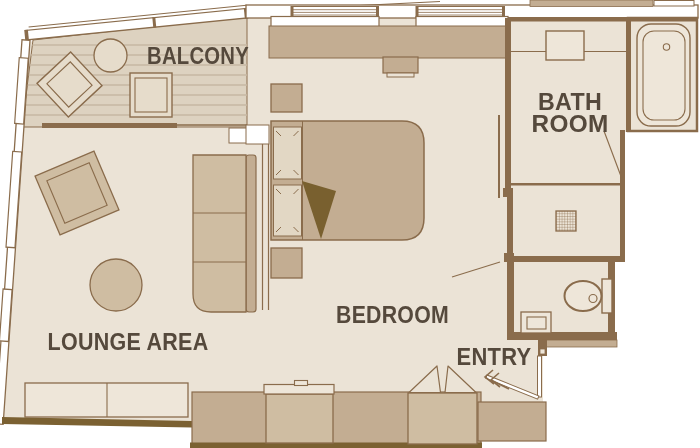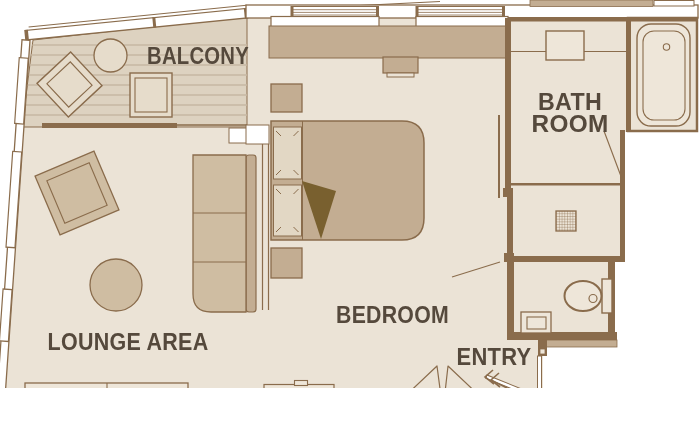--- a/index.html
+++ b/index.html
@@ -1,16 +1,16 @@
 <!DOCTYPE html>
 <html style="--bg: #ffffff; --floor: #ebe3d6; --balcony_floor: #ddd2c0; --plank_line: #c6b8a2; --tan: #c3ad92; --furniture: #cfbda2; --balcony_furniture: #e6dccb; --fixture: #eee6d9; --pillow: #e2d7c4; --outline: #8a6c4c; --dark_edge: #7b6132; --blanket: #79602f; --ink: #55493c;"><head>
 <meta charset="utf-8">
 <style>
   html,body{margin:0;padding:0;background:#fff;}
-  .stage{position:relative;width:700px;height:388px;background:var(--bg);overflow:hidden;
+  .stage{position:relative;width:700px;height:448px;background:var(--bg);overflow:hidden;
          font-family:"Liberation Sans",sans-serif;}
   .st{stroke:var(--outline);}
   .nf{fill:none;}
   .fl-floor{fill:var(--floor);}
   .fl-balc{fill:var(--balcony_floor);}
   .fl-tan{fill:var(--tan);}
   .fl-furn{fill:var(--furniture);}
   .fl-bfurn{fill:var(--balcony_furniture);}
   .fl-fix{fill:var(--fixture);}
   .fl-pillow{fill:var(--pillow);}

